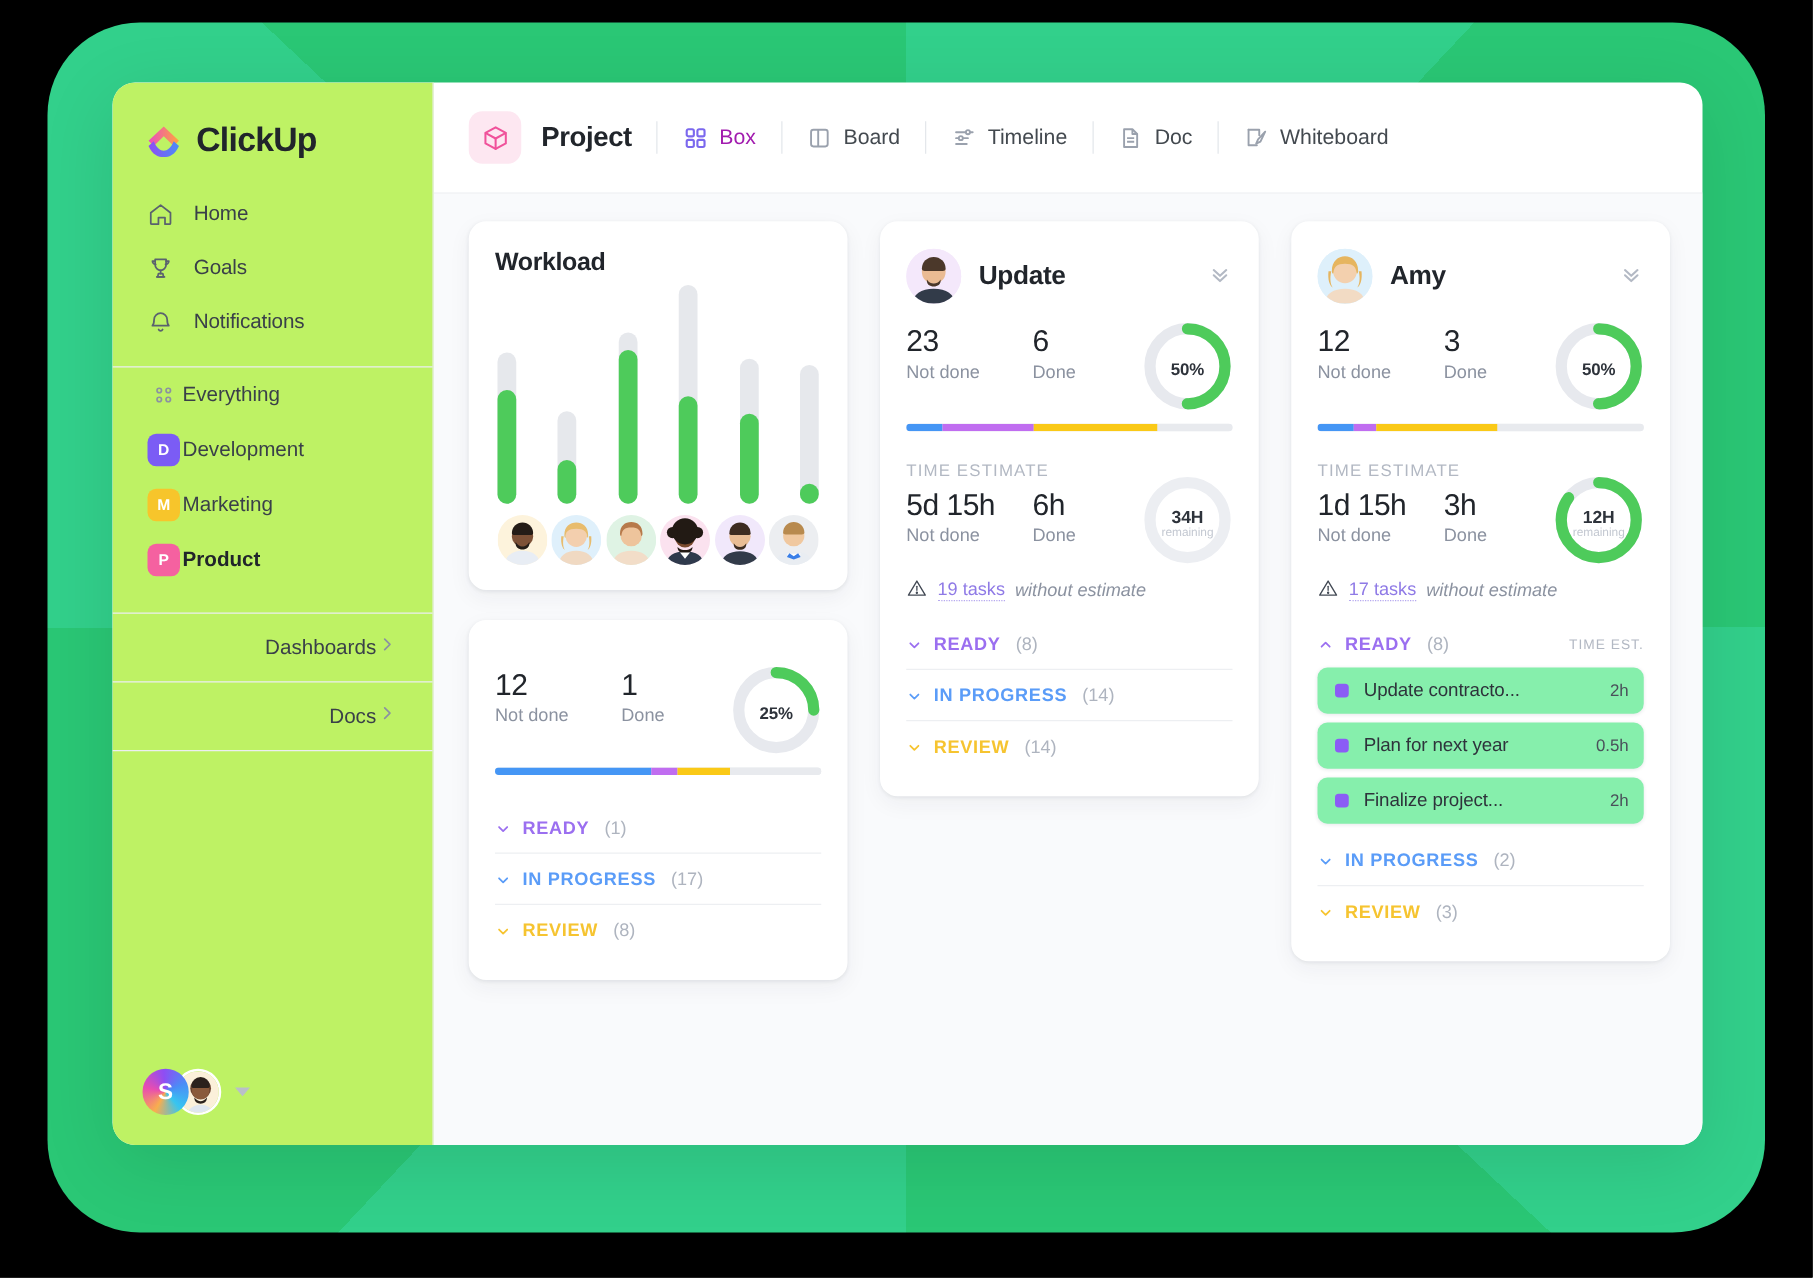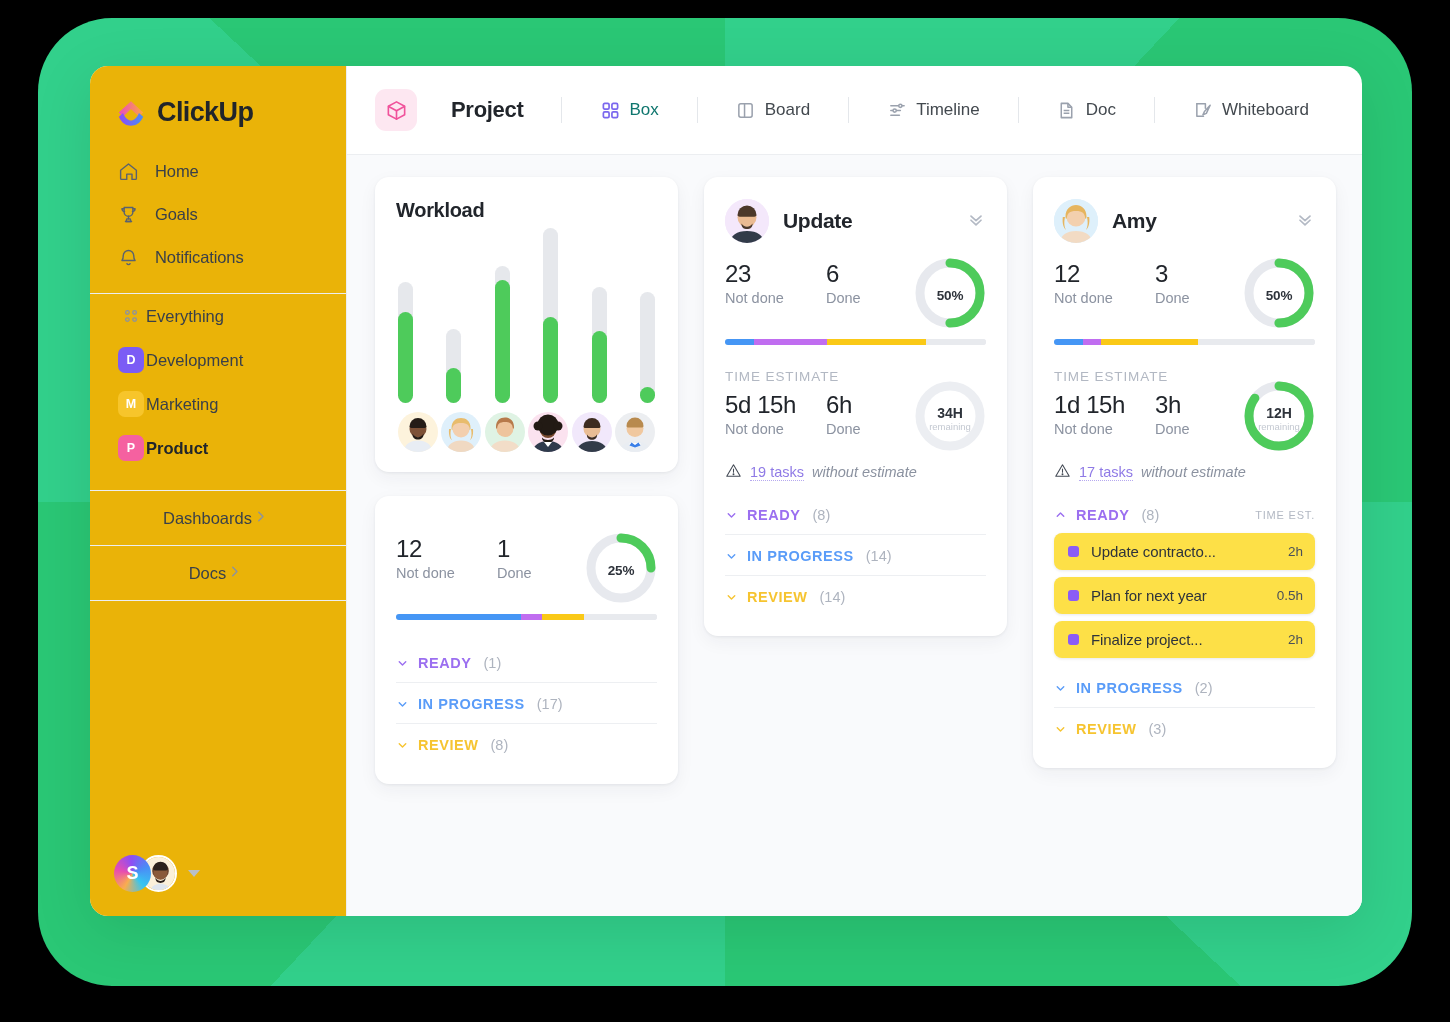--- a/index.html
+++ b/index.html
@@ -58,21 +58,21 @@
     border-radius: 18px;
     overflow: hidden;
     box-shadow: 0 14px 60px rgba(0,0,0,.10);
     display: flex;
   }
 
   
   #sidebar {
     width: 257px;
     height: 100%;
-    background: #eab308;
+    background: #bef264;
     border-right: 1px solid #eceef1;
     box-sizing: border-box;
     position: relative;
     flex: 0 0 257px;
   }
   .logo-row {
     display: flex;
     align-items: center;
     gap: 11px;
     padding: 31px 0 0 26px;
@@ -135,21 +135,21 @@
     align-items: center;
     justify-content: center;
   }
   .space-item .lbl { font-size: 16.5px; color: #3a4049; }
   .space-item.active .lbl { font-weight: 700; color: #21252b; }
   .space-dots { width: 26px; height: 26px; flex: 0 0 26px; display:flex;align-items:center;justify-content:center; }
 
   .foot-item {
     display: flex;
     align-items: center;
-    justify-content: center;
+    justify-content: flex-end;
     height: 54px;
     padding: 0 28px 0 24px;
     border-top: 1px solid #eceef1;
     cursor: pointer;
   }
   .foot-item .lbl { font-size: 16.5px; color: #3a4049; }
 
   #user-row {
     position: absolute;
     left: 24px;
@@ -184,21 +184,21 @@
   
   #main { flex: 1; display: flex; flex-direction: column; min-width: 0; }
 
   #topbar {
     height: 88px;
     flex: 0 0 88px;
     border-bottom: 1px solid #eceef1;
     display: flex;
     align-items: center;
     padding-left: 28px;
-    gap: 18px;
+    gap: 0;
   }
   .proj-icon {
     width: 42px; height: 42px;
     border-radius: 11px;
     background: #fde7f1;
     display: flex; align-items: center; justify-content: center;
     flex: 0 0 42px;
   }
   .proj-name {
     font-size: 22px;
@@ -210,21 +210,21 @@
   .vsep { width: 1px; height: 26px; background: #e4e7eb; margin: 0 20px; }
   .tab {
     display: flex;
     align-items: center;
     gap: 9px;
     font-size: 17px;
     color: #43494f;
     cursor: pointer;
     white-space: nowrap;
   }
-  .tab.active { color: #0f766e; }
+  .tab.active { color: #a21caf; }
   .tab .ti { width: 20px; height: 20px; flex: 0 0 20px; display:flex;align-items:center;justify-content:center; }
 
   #board {
     flex: 1;
     background: #f9fafc;
     padding: 22px 16px 0 28px;
     overflow: hidden;
   }
   .cols { display: flex; gap: 26px; align-items: flex-start; }
   .col { width: 303px; flex: 0 0 303px; display: flex; flex-direction: column; gap: 24px; }
@@ -339,21 +339,21 @@
     position: absolute; right: 0;
     font-size: 11px; letter-spacing: .8px; color: #b2b8c3;
   }
 
   .task-list { padding: 4px 0 2px 0; }
   .task {
     display: flex;
     align-items: center;
     gap: 12px;
     height: 37px;
-    background: #fde047;
+    background: #86efac;
     border-radius: 8px;
     box-shadow: 0 1px 3px rgba(30,40,60,.10);
     margin-bottom: 7px;
     padding: 0 12px 0 14px;
     cursor: pointer;
   }
   .task .dot { width: 11px; height: 11px; border-radius: 3px; flex: 0 0 11px; }
   .task .tname {
     flex: 1;
     font-size: 15px;

